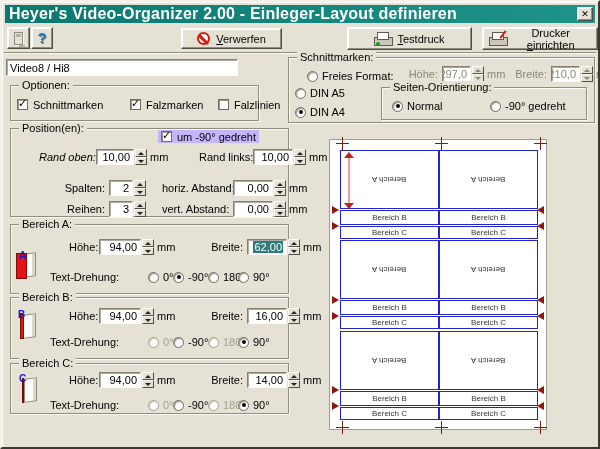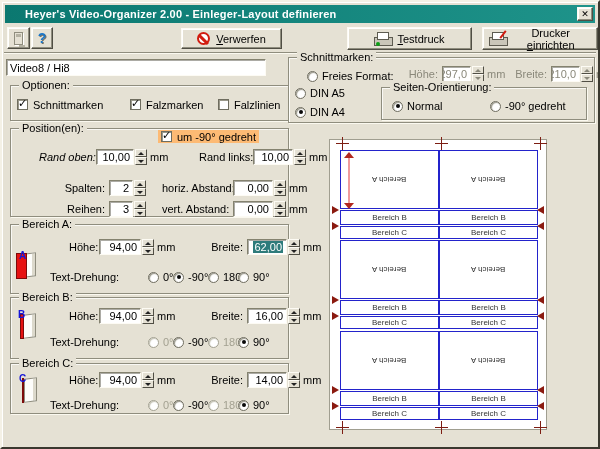--- a/index.html
+++ b/index.html
@@ -6,21 +6,21 @@
   *{box-sizing:border-box;}
   .window{
     position:relative;width:600px;height:449px;background:#e5e1d4;
     font-family:"Liberation Sans","DejaVu Sans",sans-serif;font-size:11px;color:#000;
     border:2px solid;border-color:#f4f1e6 #3a382f #3a382f #f4f1e6;
     box-shadow:inset 1px 1px 0 #fff, 0 0 0 1px #1a1a1a;overflow:hidden;
   }
   
   .titlebar{position:absolute;left:3px;top:3px;right:3px;height:18px;
     background:linear-gradient(90deg,#0b7870,#1e938a);display:flex;align-items:center;padding-left:4px;}
-  .title{color:#fff;font-weight:bold;font-size:11px;letter-spacing:.2px;margin-left:16px;}
+  .title{color:#fff;font-weight:bold;font-size:16px;letter-spacing:.2px;}
   .xbtn{position:absolute;right:2px;top:2px;width:16px;height:14px;background:#e5e1d4;
     border:1px solid;border-color:#fdfbf4 #504e44 #504e44 #fdfbf4;box-shadow:inset -1px -1px 0 #8f8d7e,inset 1px 1px 0 #fff;
     display:flex;align-items:center;justify-content:center;font-size:9px;font-weight:bold;color:#000;}
   
   .btn{position:absolute;background:#e5e1d4;border:1px solid;border-color:#fdfbf4 #504e44 #504e44 #fdfbf4;
     box-shadow:inset -1px -1px 0 #8f8d7e,inset 1px 1px 0 #fff;display:flex;align-items:center;justify-content:center;
     gap:6px;font-size:11px;color:#000;cursor:default;}
   .btn.default{box-shadow:inset -1px -1px 0 #8f8d7e,inset 1px 1px 0 #fff,0 0 0 1px #000;}
   .hsep{position:absolute;left:2px;right:2px;top:50px;height:2px;border-top:1px solid #8f8d7e;border-bottom:1px solid #fbf9f0;}
   
@@ -130,43 +130,43 @@
     <span><span></span><u>T</u><span>estdruck</span></span>
   </button>
   <button class="btn" style="left:480px;top:25px;width:116px;height:23px;">
     <span class="printer-icon">
         <span class="ppen"></span>
       </span>
     <span><span>Drucker </span><u>e</u><span>inrichten</span></span>
   </button>
   <div class="hsep"></div>
 
-  <div style="position:absolute;left:4px;top:57px;width:260px;height:17px;">
+  <div style="position:absolute;left:4px;top:57px;width:232px;height:17px;">
     <input class="edit" value="Video8 / Hi8" style="">
   </div>
 
-  <div class="gb" style="left:8px;top:83px;width:279px;height:36px;padding-left:10px;">
+  <div class="gb" style="left:8px;top:83px;width:249px;height:36px;padding-left:10px;">
     <span class="legend">Optionen:</span>
     <div class="ck checked" style="left:6px;top:12px;">
       <span class="cbox"></span>
       <span>Schnittmarken</span>
     </div>
     <div class="ck checked" style="left:119px;top:12px;">
       <span class="cbox"></span>
       <span>Falzmarken</span>
     </div>
     <div class="ck" style="left:207px;top:12px;">
       <span class="cbox"></span>
       <span>Falzlinien</span>
     </div>
   </div>
 
   <div class="gb" style="left:8px;top:126px;width:279px;height:89px;">
     <span class="legend">Position(en):</span>
-    <div class="ck checked" style="left:147px;top:1px;background:#fdba74;padding:0 3px;">
+    <div class="ck checked" style="left:147px;top:1px;background:#c4b5fd;padding:0 3px;">
       <span class="cbox"></span>
       <span>um -90° gedreht</span>
     </div>
     <div class="frow" style="left:0px;top:20px;">
       <span class="flab" style="width:57px;font-style:italic;">Rand oben:</span>
       <div class="edit num" style="width:38px;">
           <span>10,00</span>
         </div>
       <span class="spin">
           <b class="up"></b>

